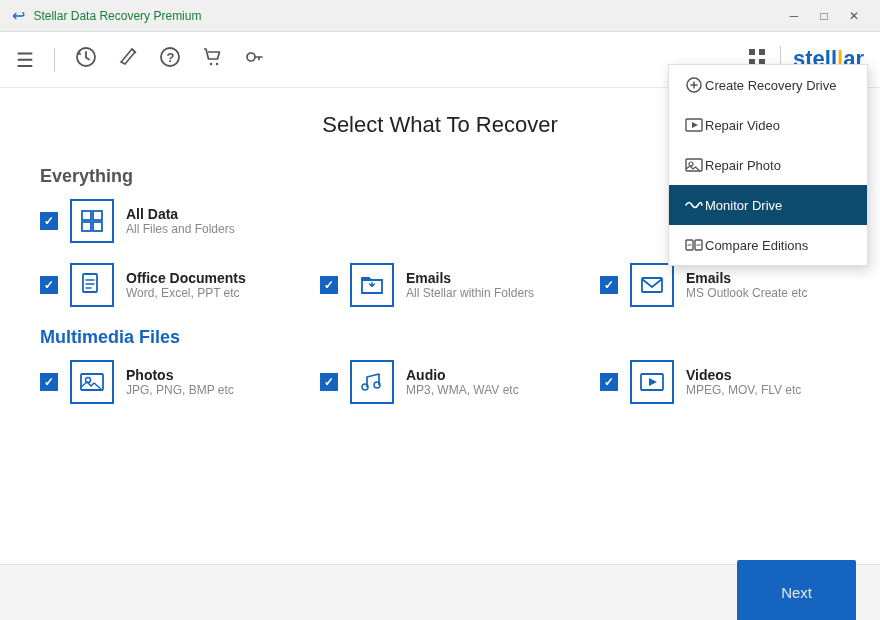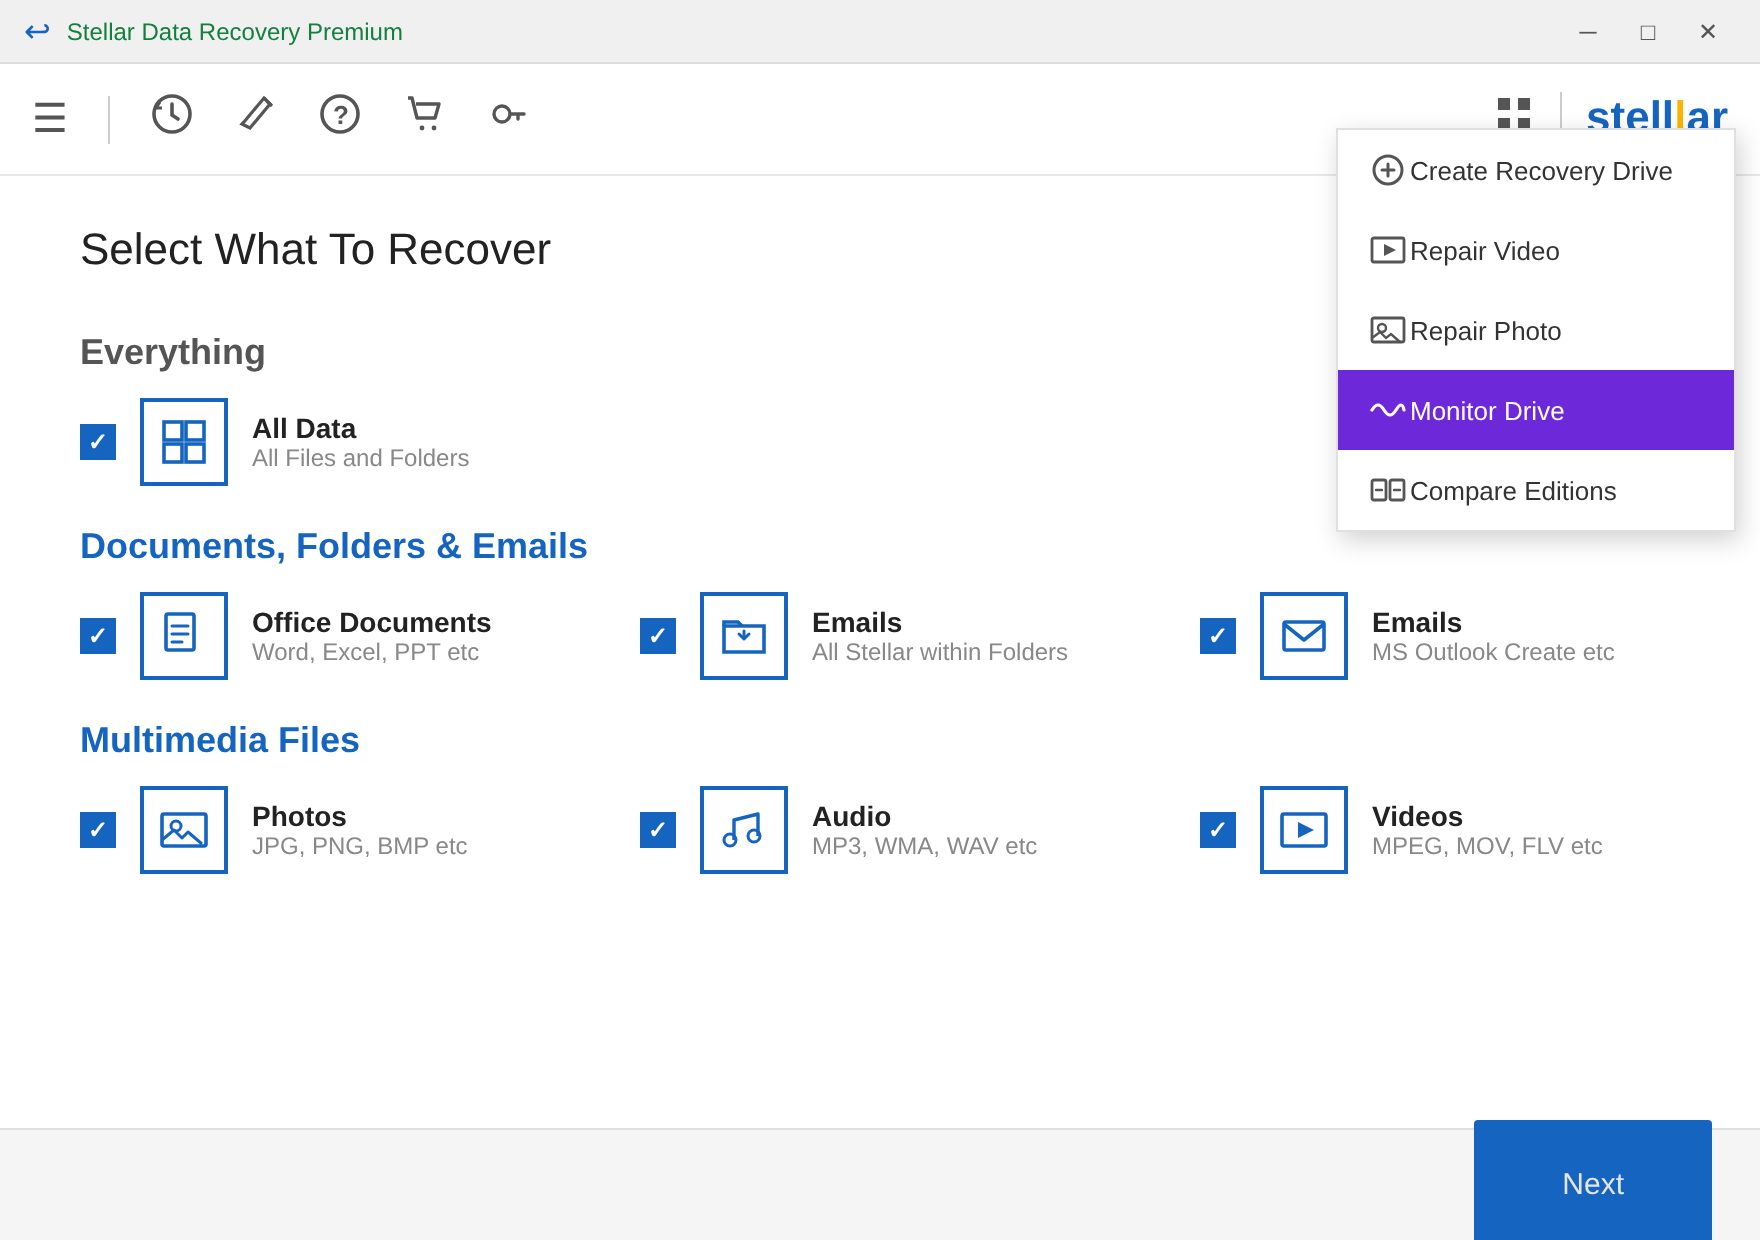--- a/index.html
+++ b/index.html
@@ -104,20 +104,21 @@
     
     .main {
       padding: 24px 40px;
       height: calc(620px - 32px - 56px - 56px);
       overflow: hidden;
     }
     .page-title {
       font-size: 22px;
       font-weight: 400;
       color: #222;
+      text-align: center;
       margin-bottom: 28px;
     }
 
     
     .section-title {
       font-size: 18px;
       font-weight: 600;
       color: #555;
       margin-bottom: 12px;
     }
@@ -211,21 +212,21 @@
     }
     .menu-item {
       display: flex;
       align-items: center;
       padding: 9px 14px;
       font-size: 13px;
       color: #333;
       cursor: pointer;
     }
     .menu-item.active {
-      background: #6d28d9;
+      background: #0c4a6e;
       color: #fff;
     }
     .menu-item-icon {
       width: 22px;
       height: 22px;
       flex-shrink: 0;
       display: flex;
       align-items: center;
       justify-content: center;
     }
@@ -320,21 +321,20 @@
         </div>
         <div class="item-text">
           <div class="item-name">All Data</div>
           <div class="item-desc">All Files and Folders</div>
         </div>
       </div>
     </div>
   </div>
 
   <div class="section-gap">
-    <div class="section-title blue">Documents, Folders &amp; Emails</div>
     <div class="items-row">
 
       <div class="item">
         <div class="checkbox">
           <span class="checkbox-check">✓</span>
         </div>
         <div class="item-icon-box">
           <svg viewBox="0 0 26 26" fill="none">
             <rect x="4" y="2" width="14" height="18" rx="1" stroke="#1565c0" stroke-width="1.8"></rect>
             <path d="M7 8h8M7 12h8M7 16h5" stroke="#1565c0" stroke-width="1.5" stroke-linecap="round"></path>

